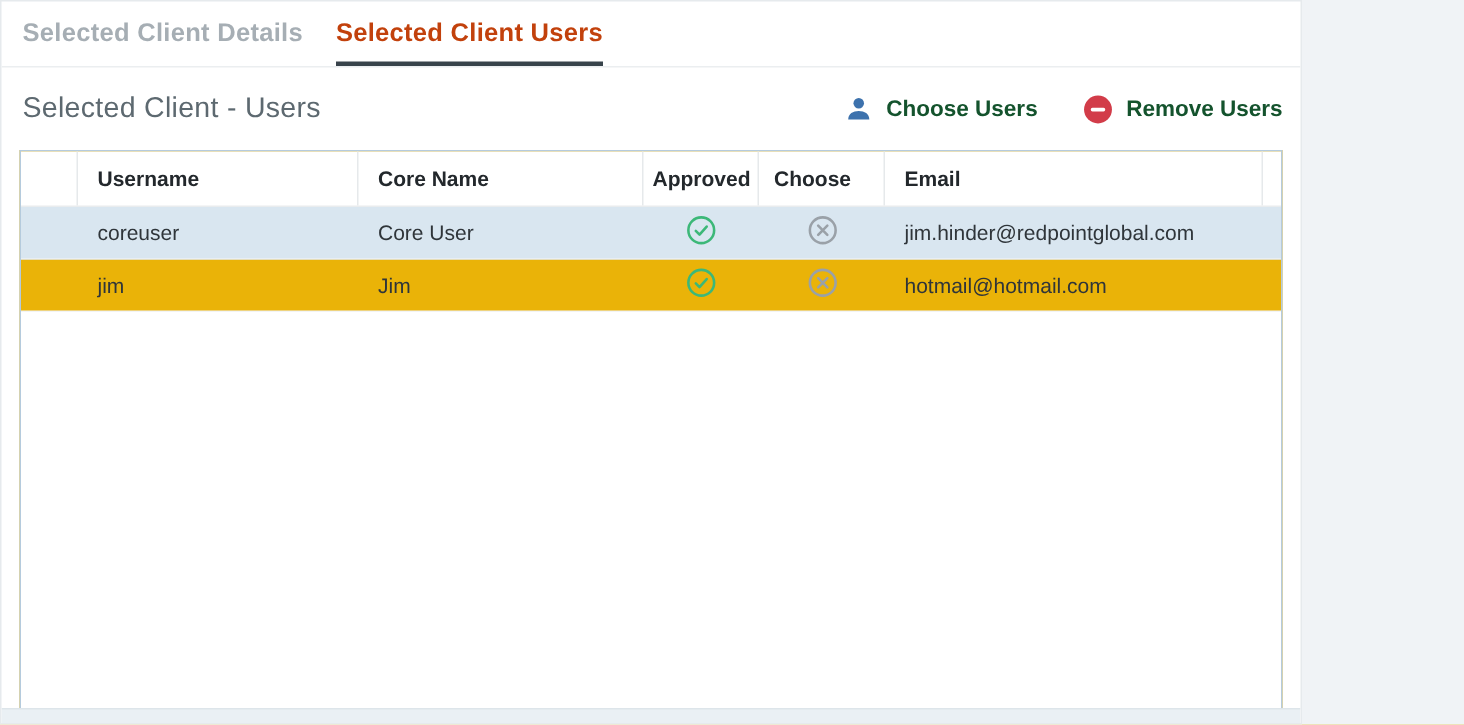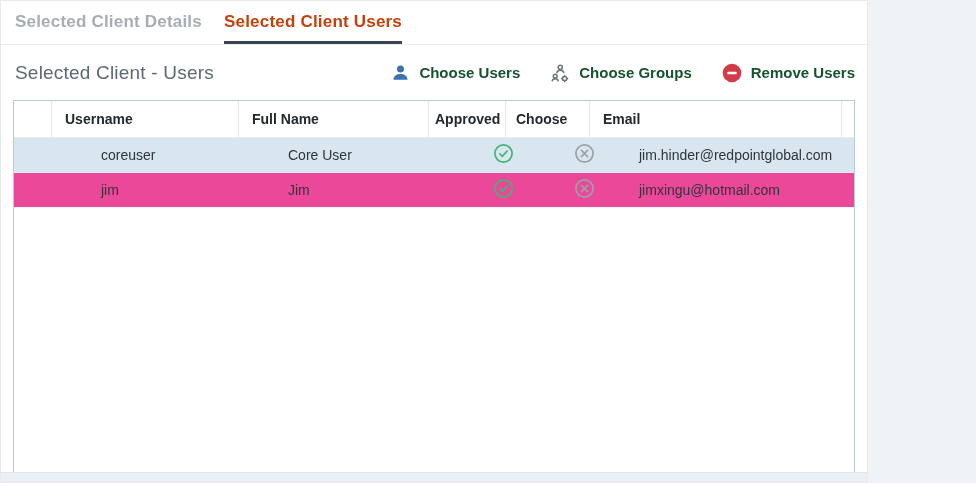--- a/index.html
+++ b/index.html
@@ -62,21 +62,21 @@
     background: none; border: none;
     font-family: inherit;
   }
   .action-btn svg { display: block; }
 
   
   .grid {
     margin: 0 12px;
     height: 374px;
     border: 1px solid #b5cbdd;
-    background: #ec4899;
+    background: #eab308;
     display: flex;
     flex-direction: column;
   }
   .grid-header {
     display: flex;
     height: 37px;
     flex: 0 0 37px;
     align-items: stretch;
     border-bottom: 1px solid #e9ecee;
     background: #ffffff;
@@ -101,21 +101,20 @@
   .col-email    { flex: 1 1 auto; }
   .col-gutter   { width: 12px;  flex: 0 0 12px; }
 
   .grid-row {
     display: flex;
     height: 35px;
     flex: 0 0 35px;
     align-items: stretch;
     cursor: pointer;
     border-bottom: 1px solid #f2f4f6;
-    padding-left: 36px;
   }
   .grid-row.selected { background: #d9e6f0; border-bottom-color: #e8eef4; }
   .cell {
     display: flex; align-items: center;
     font-size: 14px;
     color: #2f353a;
     padding-left: 13px;
   }
   .cell.icon-cell { justify-content: center; padding-left: 0; }
   .cell.col-approved { padding-left: 0; }
@@ -151,53 +150,40 @@
       <button class="action-btn">
         <span>
           <svg width="19" height="19" viewBox="0 0 20 20">
             <circle cx="10" cy="6.2" r="3.7" fill="#3d72ad"></circle>
             <path d="M2.6 17.6 c0-4.2 3.4-6.1 7.4-6.1 s7.4 1.9 7.4 6.1 z" fill="#3d72ad"></path>
           </svg>
         </span>
         <span>Choose Users</span>
       </button>
 
-      <button class="action-btn">
-        <span>
-          <svg width="20" height="20" viewBox="0 0 20 20" fill="none" stroke="#6d747a" stroke-width="1.5" stroke-linecap="round">
-            <circle cx="10.3" cy="4.3" r="2.1"></circle>
-            <path d="M6.9 9.6 c0.4-1.6 1.8-2.3 3.4-2.3 s3 0.7 3.4 2.3"></path>
-            <circle cx="5.2" cy="13.2" r="1.9"></circle>
-            <path d="M2.2 17.8 c0.3-1.4 1.5-2.1 3-2.1 s2.7 0.7 3 2.1"></path>
-            <circle cx="14.6" cy="15.6" r="2.2"></circle>
-            <path d="M14.6 12.6 v1 M14.6 17.6 v1 M11.6 15.6 h1 M16.6 15.6 h1"></path>
-          </svg>
-        </span>
-        <span>Choose Groups</span>
-      </button>
 
       <button class="action-btn">
         <span>
           <svg width="20" height="20" viewBox="0 0 20 20">
             <circle cx="10" cy="10" r="9.3" fill="#d23c49"></circle>
             <rect x="5.2" y="8.8" width="9.6" height="2.5" rx="1.1" fill="#ffffff"></rect>
           </svg>
         </span>
         <span>Remove Users</span>
       </button>
 
     </div>
   </div>
 
   <div class="grid">
 
     <div class="grid-header">
       <div class="hcell col-sel"></div>
       <div class="hcell col-username">Username</div>
-      <div class="hcell col-fullname">Full Name</div>
+      <div class="hcell col-fullname">Core Name</div>
       <div class="hcell col-approved">Approved</div>
       <div class="hcell col-locked">Choose</div>
       <div class="hcell col-email last">Email</div>
       <div class="hcell gutter col-gutter"></div>
     </div>
 
     <div class="grid-row selected">
       <div class="cell col-sel"></div>
       <div class="cell col-username">coreuser</div>
       <div class="cell col-fullname">Core User</div>
@@ -234,21 +220,21 @@
         </span>
       </div>
       <div class="cell icon-cell col-locked">
         <span class="state-icon">
           <svg width="21" height="21" viewBox="0 0 22 22" fill="none">
             <circle cx="11" cy="11" r="9" stroke="#9aa1a8" stroke-width="1.8"></circle>
             <path d="M7.8 7.8 l6.4 6.4 M14.2 7.8 l-6.4 6.4" stroke="#9aa1a8" stroke-width="1.8" stroke-linecap="round"></path>
           </svg>
         </span>
       </div>
-      <div class="cell col-email">jimxingu@hotmail.com</div>
+      <div class="cell col-email">hotmail@hotmail.com</div>
       <div class="cell col-gutter"></div>
     </div>
 
     <div class="grid-body-fill"></div>
   </div>
 
   <div class="bottom-strip"></div>
 </div>
 
 </body></html>

